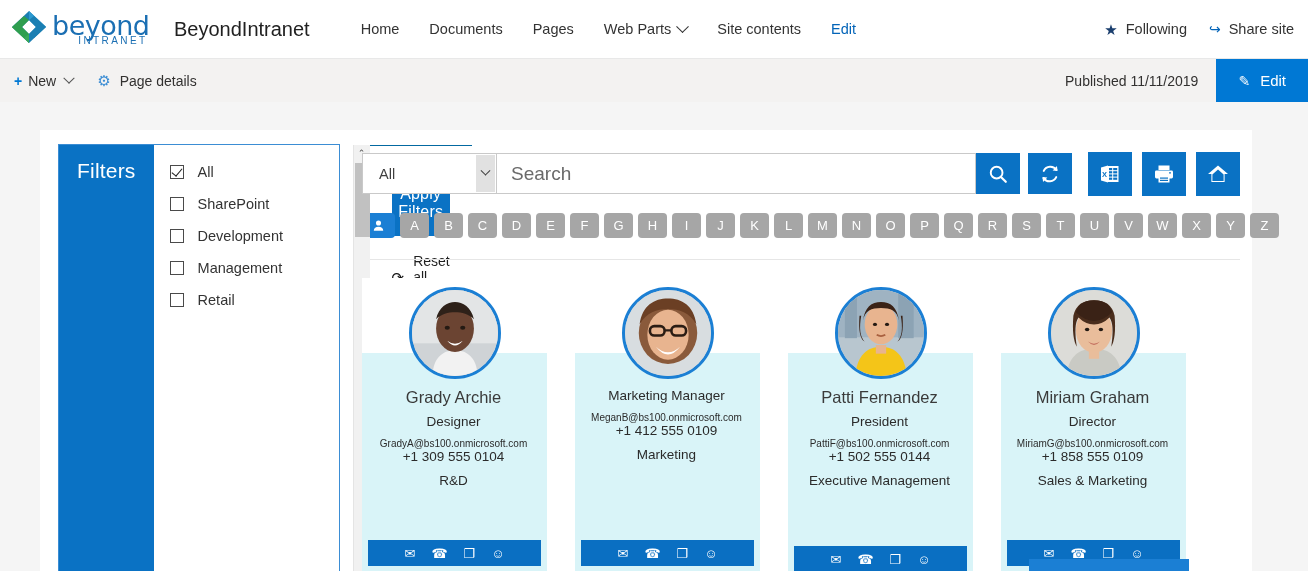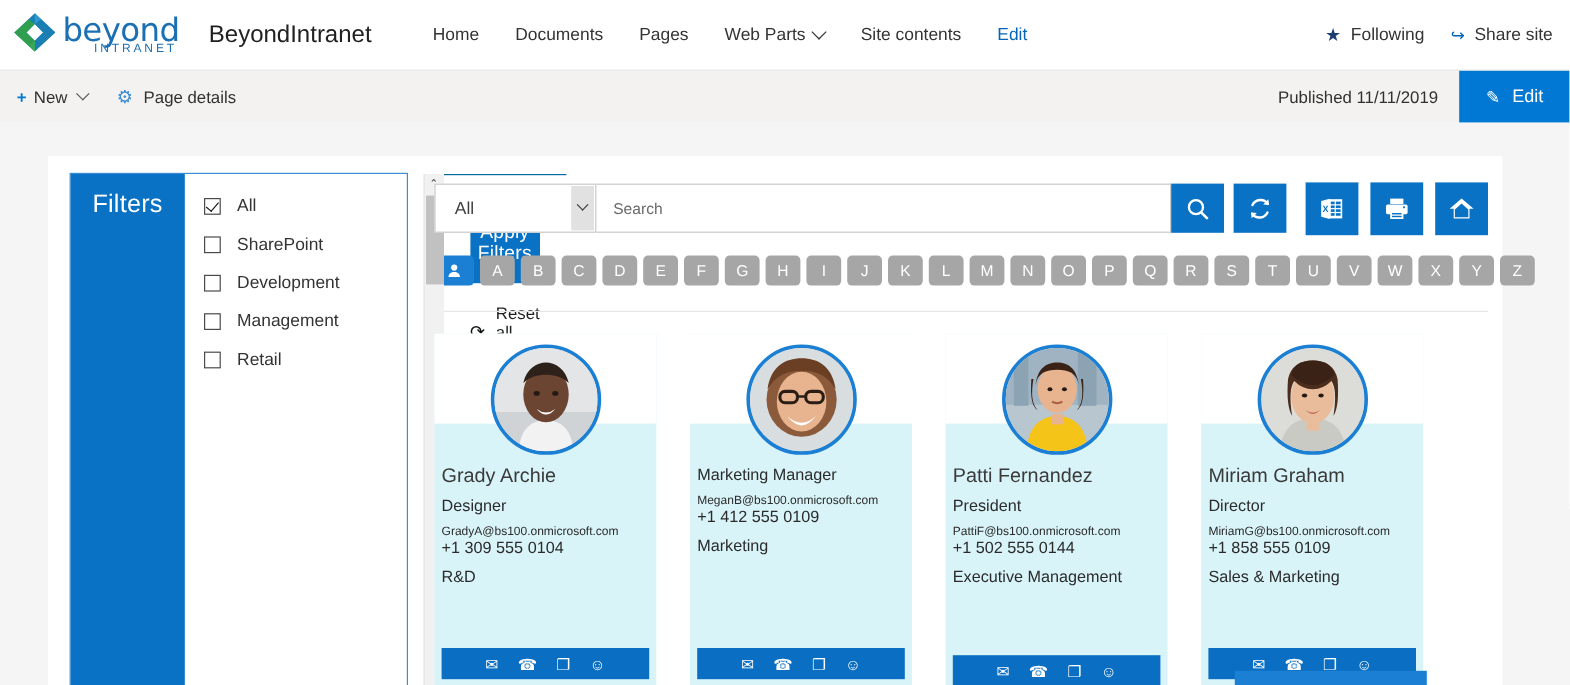--- a/index.html
+++ b/index.html
@@ -157,21 +157,21 @@
   .scope-select .sel-btn {
     position: absolute; right: 1px; top: 1px; bottom: 1px; width: 19px;
     background: #e1e1e1; display: flex; align-items: center; justify-content: center;
   }
   .sel-caret {
     width: 7px; height: 7px; border-right: 1.4px solid #3a3a3a; border-bottom: 1.4px solid #3a3a3a;
     transform: rotate(45deg) translate(-2px,-2px);
   }
   .search-input {
     flex: 1 1 auto; height: 41px; border: 1px solid #c9c9c9; border-left: none;
-    font-size: 13px; color: #3f3f3f; padding-left: 14px; outline: none;
+    font-size: 19px; color: #3f3f3f; padding-left: 14px; outline: none;
     font-family: "Liberation Sans", sans-serif; background:#fff;
   }
   .search-input::placeholder { color: #6a6a6a; }
   .sq-btn {
     width: 44px; height: 41px; background: #0a72c4; color: #fff;
     display: flex; align-items: center; justify-content: center; cursor: pointer; flex: 0 0 auto;
   }
   .sq-btn.refresh { margin-left: 8px; }
   .tool-btns { margin-left: auto; display: flex; gap: 10px; padding-left: 16px; }
   .tool-btn {
@@ -196,21 +196,21 @@
     display: flex; flex-direction: column;
   }
   .pcard .white-top { height: 75px; background: #ffffff; }
   .pcard .avatar-slot { height: 0; position: relative; }
   .avatar {
     position: absolute; left: 50%; transform: translateX(-50%); top: -66px;
     width: 92px; height: 92px; border-radius: 50%; border: 3px solid #1b7fd4;
     overflow: hidden; background: #cfd8dc;
   }
   .avatar svg { width: 100%; height: 100%; display: block; }
-  .pcard .info { padding: 35px 8px 0 6px; text-align: left; }
+  .pcard .info { padding: 35px 8px 0 6px; text-align: center; }
   .p-name { font-size: 16.5px; color: #3a3a3a; margin-bottom: 7px; }
   .p-title { font-size: 13.5px; color: #2b2b2b; margin-bottom: 9px; }
   .p-mail { font-size: 10px; color: #2b2b2b; margin-bottom: 0; white-space: nowrap; }
   .p-phone { font-size: 13.5px; color: #2b2b2b; margin-bottom: 9px; }
   .p-dept { font-size: 13.5px; color: #2b2b2b; }
   .act-bar {
     position: absolute; left: 6px; right: 6px; top: 262px; height: 26px; background: #0a6fc2;
     display: flex; align-items: center; justify-content: center; gap: 16px; color: #fff;
   }
   .act-bar span { font-size: 13px; line-height: 1; cursor: pointer; }

